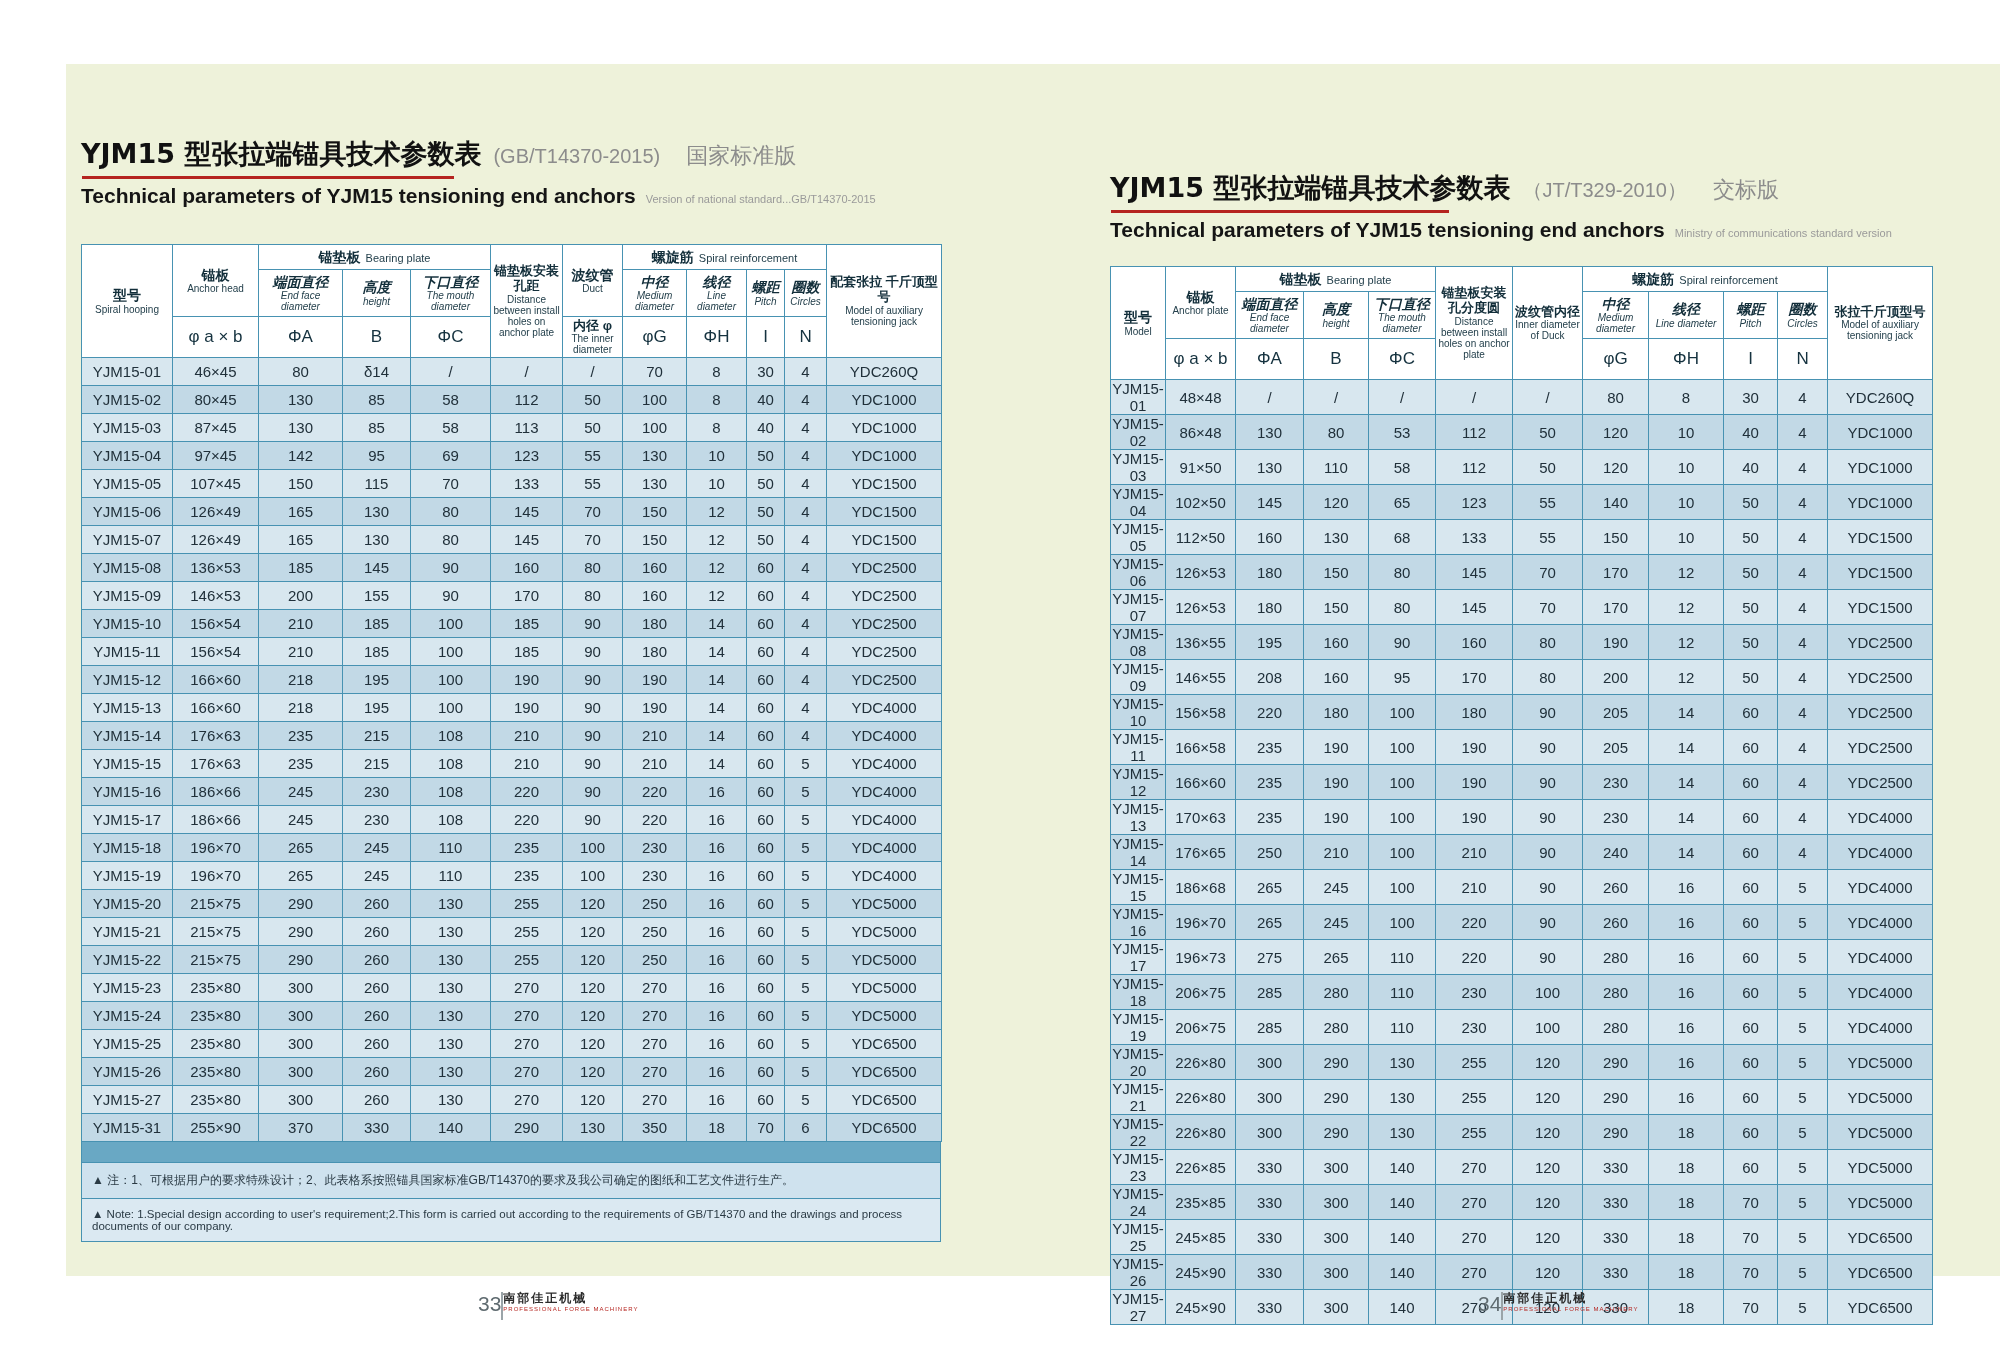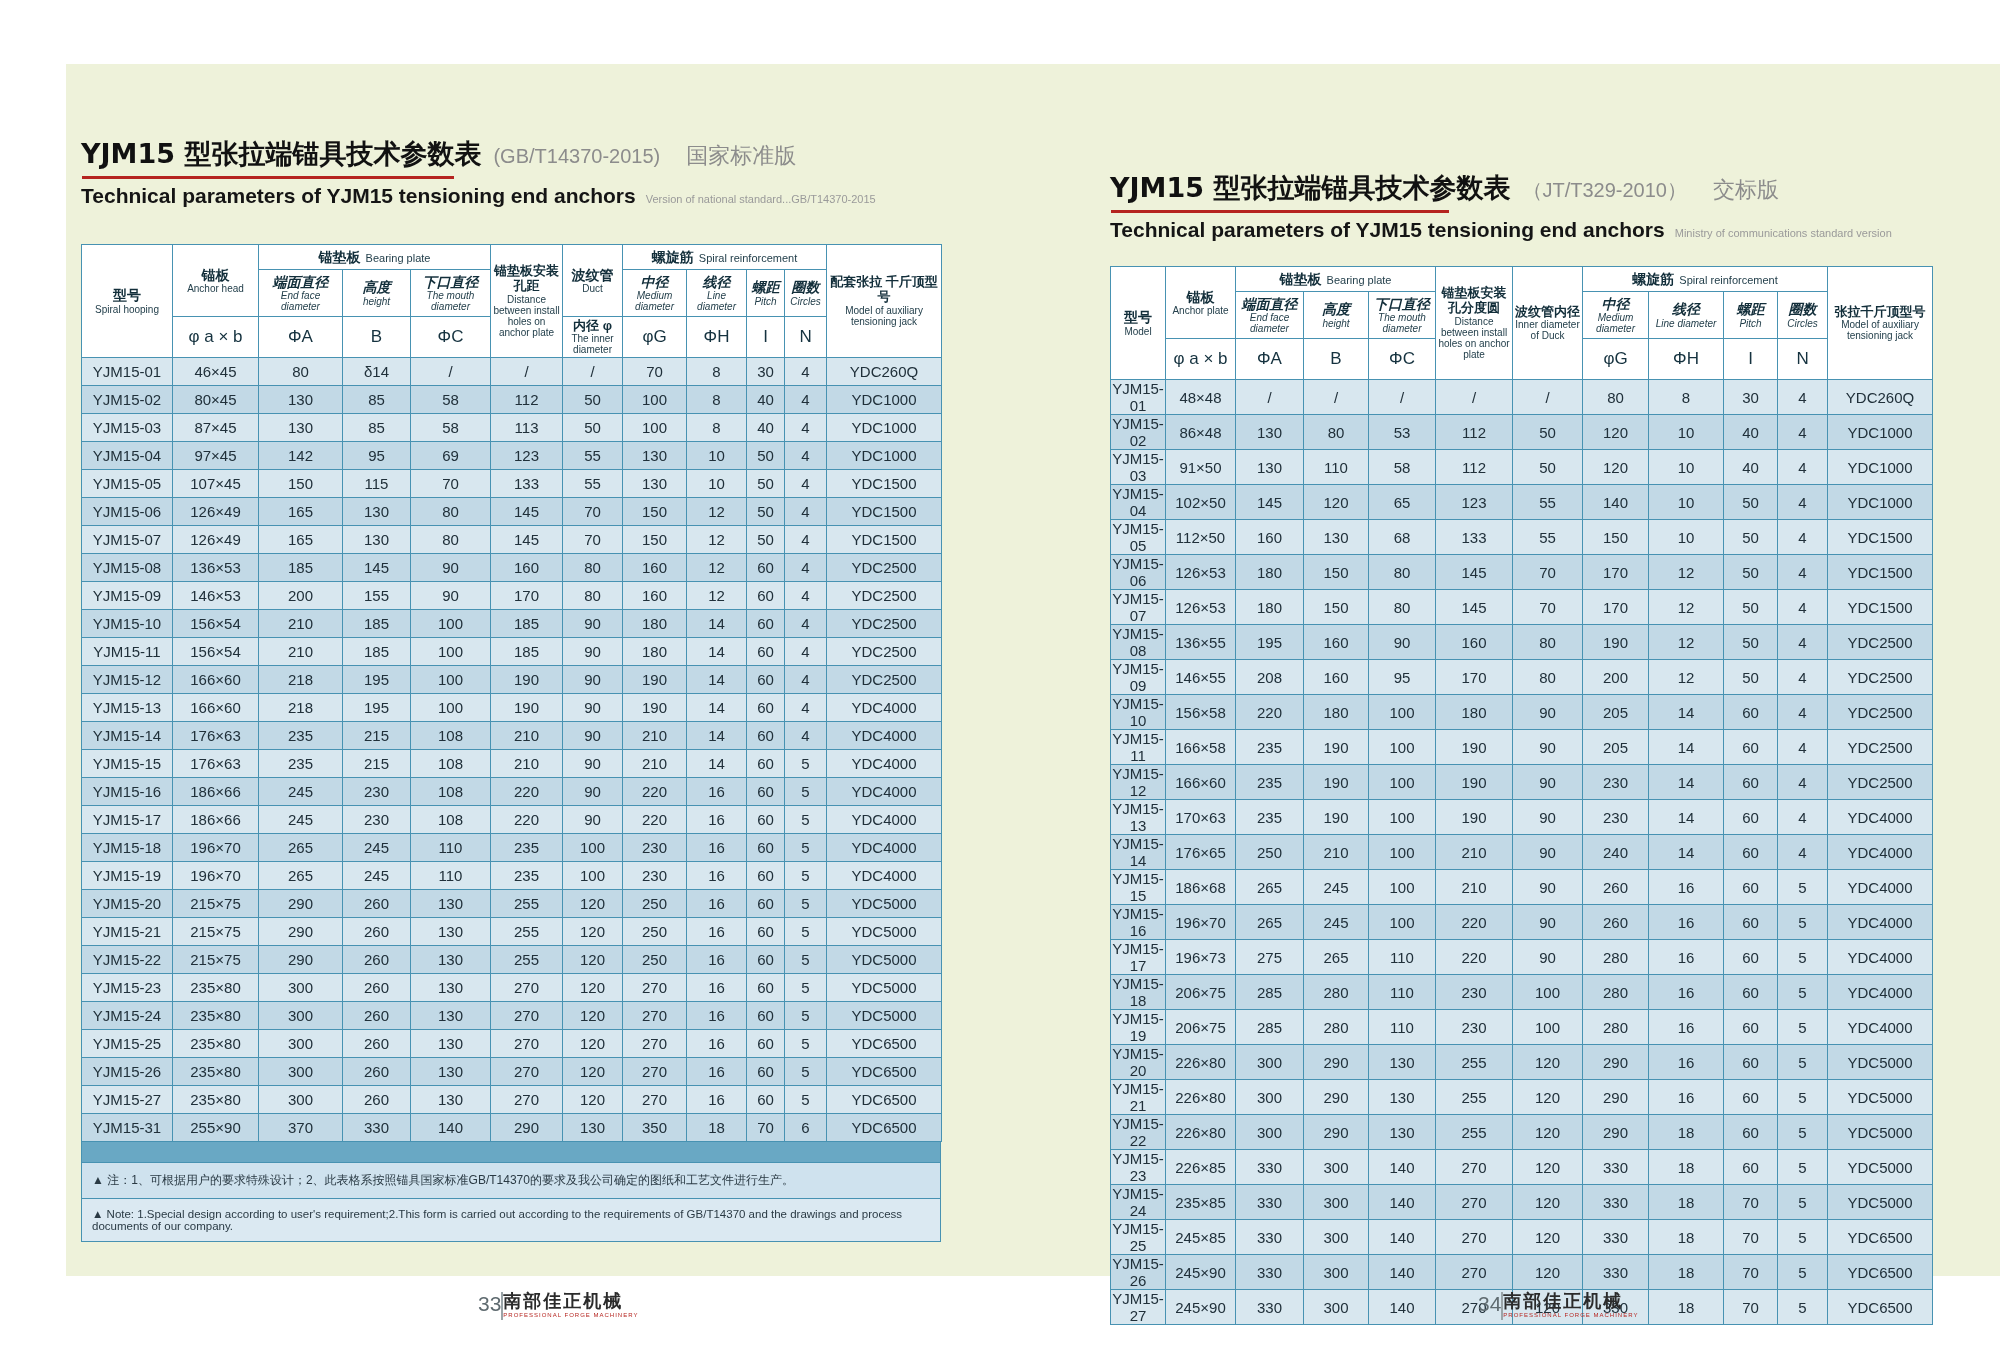--- a/index.html
+++ b/index.html
@@ -53,21 +53,21 @@
   .note-row{padding:9px 10px;text-align:left;}
   .note-zh{background:#cfe2ee;font-size:12px;color:#2a3a44;}
   .note-en{background:#dbe9f2;font-size:11.5px;color:#2a3a44;border-top:1px solid #4792b2;}
 
   .footer{position:absolute;top:1292px;display:flex;align-items:flex-start;}
   .footer-left{left:478px;}
   .footer-right{left:1478px;}
   .page-num{font-size:21px;color:#5f6b70;}
   .footer-divider{width:2px;height:28px;background:#9aa4a8;}
   .brand{display:flex;flex-direction:column;align-items:flex-start;line-height:1;}
-  .brand-name{font-size:18px;font-weight:bold;letter-spacing:2px;color:#2b2b2b;}
+  .brand-name{font-size:12px;font-weight:bold;letter-spacing:2px;color:#2b2b2b;}
   .brand-tagline{font-size:6px;color:#b5241f;letter-spacing:1px;margin-top:2px;}
 </style>
 </head>
 <body>
 
 <div class="page page-left">
   <div class="page-inner">
     <div class="title-block">
       <div class="title-line">
         <span class="title-zh">YJM15 型张拉端锚具技术参数表</span>

